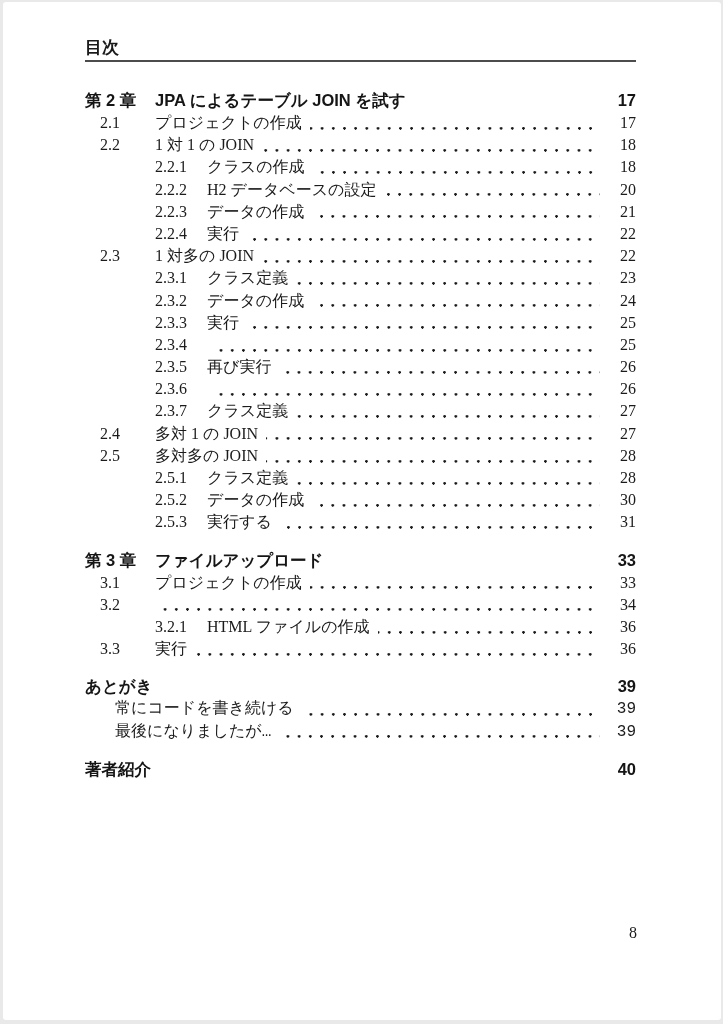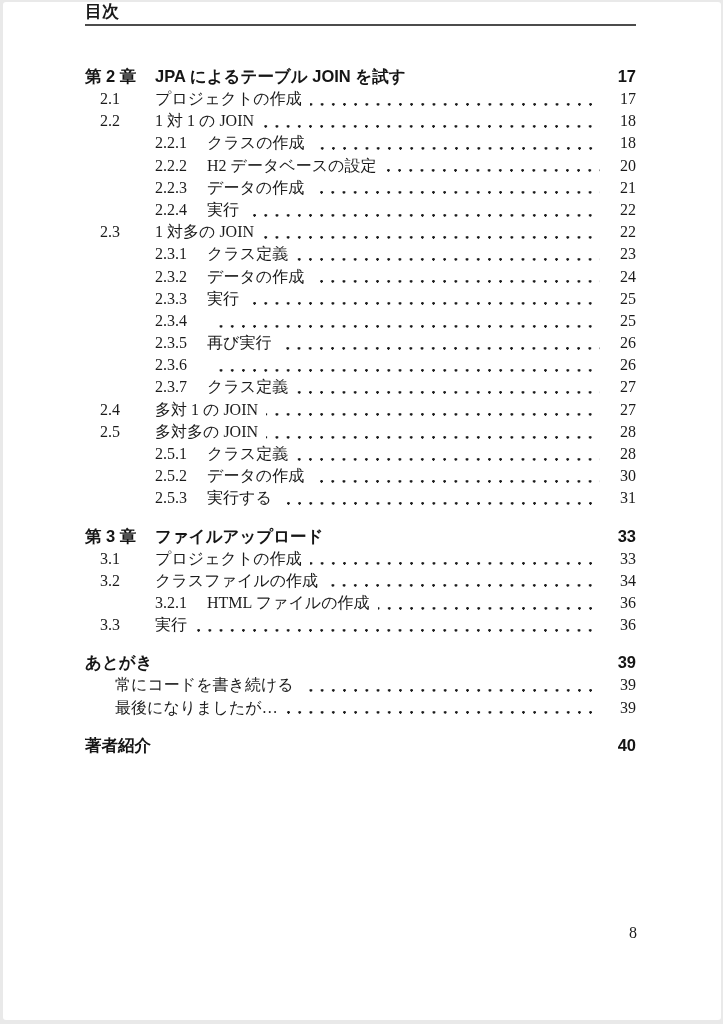--- a/index.html
+++ b/index.html
@@ -16,30 +16,31 @@
     background: #ffffff;
     border-radius: 3px;
   }
   .content {
     position: absolute;
     left: 82px; top: 0;
     width: 551px;
   }
   
   .toc-header {
+    margin-top: 36px;
     padding-bottom: 3px;
     border-bottom: 2px solid #4c4c4c;
     font-family: "Liberation Sans", "DejaVu Sans", sans-serif;
     font-weight: 700;
     font-size: 17px;
     line-height: 19px;
     color: #1a1a1a;
   }
   
-  .toc-list { margin-top: 38px; }
+  .toc-list { margin-top: 26px; }
   .row {
     display: flex;
     align-items: baseline;
     height: 22.2px;
     line-height: 22.2px;
     font-size: 16px;
     color: #1b1b1b;
     white-space: nowrap;
   }
   .row .num { flex: 0 0 auto; }
@@ -71,21 +72,21 @@
     margin-top: 14px;
     color: #151515;
   }
   .toc-list .row:first-child { margin-top: 0; }
   .row.chapter .num { width: 70px; }
   
   .row.section .num { margin-left: 15px; width: 55px; }
   
   .row.subsection .num { margin-left: 70px; width: 52px; }
   
-  .row.backsub { padding-left: 30px; }
+  .row.backsub { padding-left: 30px; font-family: Liberation Mono, monospace; }
   
   .folio {
     position: absolute;
     right: 84px;
     top: 922px;
     font-size: 16px;
     color: #1b1b1b;
   }
 </style>
 </head>
@@ -220,21 +221,20 @@
     <span class="pg">33</span>
   </div>
         <div class="row section">
     <span class="num">3.1</span>
     <span class="title">プロジェクトの作成</span>
     <span class="dots"></span>
     <span class="pg">33</span>
   </div>
         <div class="row section">
     <span class="num">3.2</span>
-    <span class="title">クラスファイルの作成</span>
     <span class="dots"></span>
     <span class="pg">34</span>
   </div>
         <div class="row subsection">
     <span class="num">3.2.1</span>
     <span class="title">HTML ファイルの作成</span>
     <span class="dots"></span>
     <span class="pg">36</span>
   </div>
         <div class="row section">

